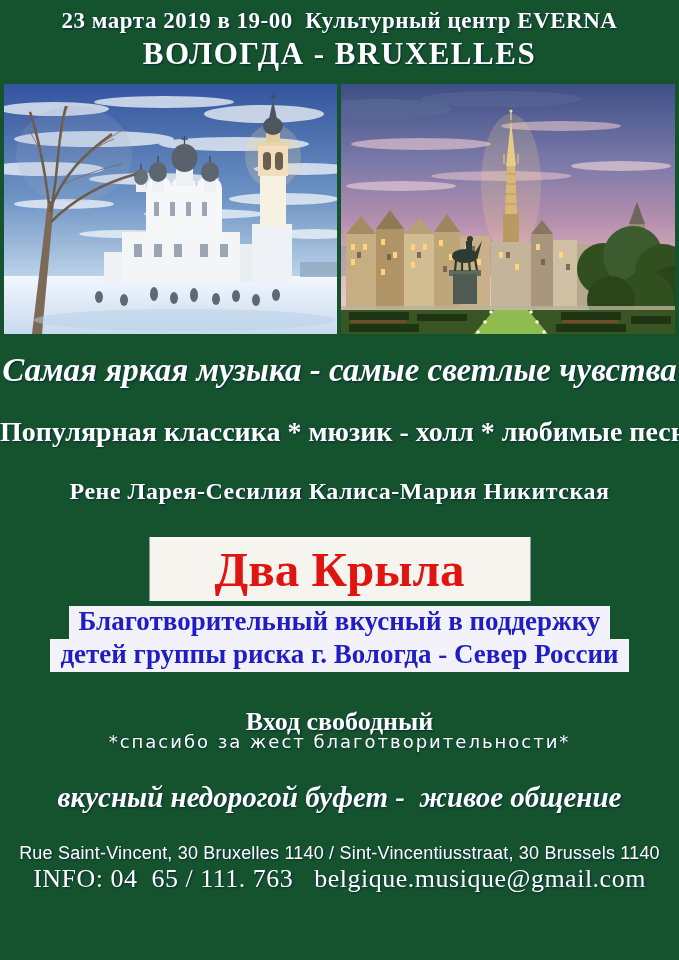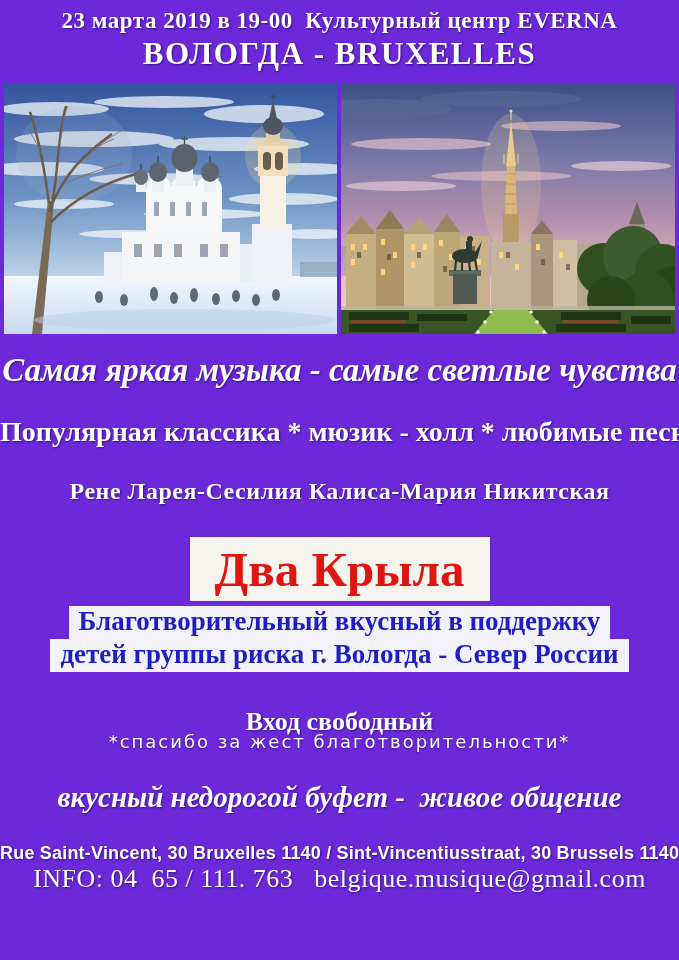--- a/index.html
+++ b/index.html
@@ -1,36 +1,36 @@
 <!DOCTYPE html>
 <html><head>
 <meta charset="utf-8">
 <style>
   html,body{margin:0;padding:0;background:#000;}
   .poster{
     position:relative;width:679px;height:960px;overflow:hidden;
-    background:#6d28d9;
+    background:#14532d;
     font-family:"Liberation Serif","DejaVu Serif",serif;
   }
   .line{
     position:absolute;left:0;width:100%;text-align:center;
     color:#ffffff;white-space:pre;
     text-shadow:1px 1px 2px rgba(5,5,70,.55);
   }
   .hdr1{top:8px;font-size:23px;font-weight:bold;letter-spacing:.5px;}
   .hdr2{top:36px;font-size:31px;font-weight:bold;letter-spacing:1.5px;}
   .photo{position:absolute;top:84px;height:250px;display:block;}
   .photo.left{left:4px;width:333px;}
   .photo.right{left:341px;width:334px;}
   .tagline{top:352px;font-size:33px;font-weight:bold;font-style:italic;}
   .genres{top:416px;font-size:28px;font-weight:bold;}
   .performers{top:478px;font-size:24px;font-weight:bold;letter-spacing:.5px;}
   .title-box{
     position:absolute;top:537px;left:50%;transform:translateX(-50%);
-    width:300px;height:64px;background:#f6f4ef;
+    width:381px;height:64px;background:#f6f4ef;
     display:flex;align-items:center;justify-content:center;
     box-shadow:0 0 0 1px rgba(60,60,120,.25);
   }
   .title-text{
     color:#e01410;font-size:49px;font-weight:bold;line-height:1;
     font-family:"Liberation Serif","DejaVu Serif",serif;white-space:pre;
   }
   .hl-row{position:absolute;left:0;width:100%;text-align:center;}
   .hl-row.r1{top:606px;}
   .hl-row.r2{top:639px;}
@@ -40,21 +40,21 @@
     padding:0 10px 2px;white-space:pre;
   }
   .entry{top:699px;font-size:26px;font-weight:bold;margin-top:8px;}
   .thanks{
     top:731px;font-size:18px;font-weight:normal;letter-spacing:2px;
     font-family:"DejaVu Sans","Liberation Sans",sans-serif;
     text-shadow:0 1px 2px rgba(5,5,70,.5);
   }
   .buffet{top:781px;font-size:29px;font-weight:bold;font-style:italic;}
   .address{
-    top:843px;font-size:18px;font-weight:bold;
+    top:843px;font-size:18px;font-weight:normal;
     font-family:"Liberation Sans","DejaVu Sans",sans-serif;
     letter-spacing:.2px;
   }
   .info{top:864px;font-size:26px;font-weight:normal;letter-spacing:.5px;}
 </style>
 </head>
 <body>
 
 <div class="poster">
 

